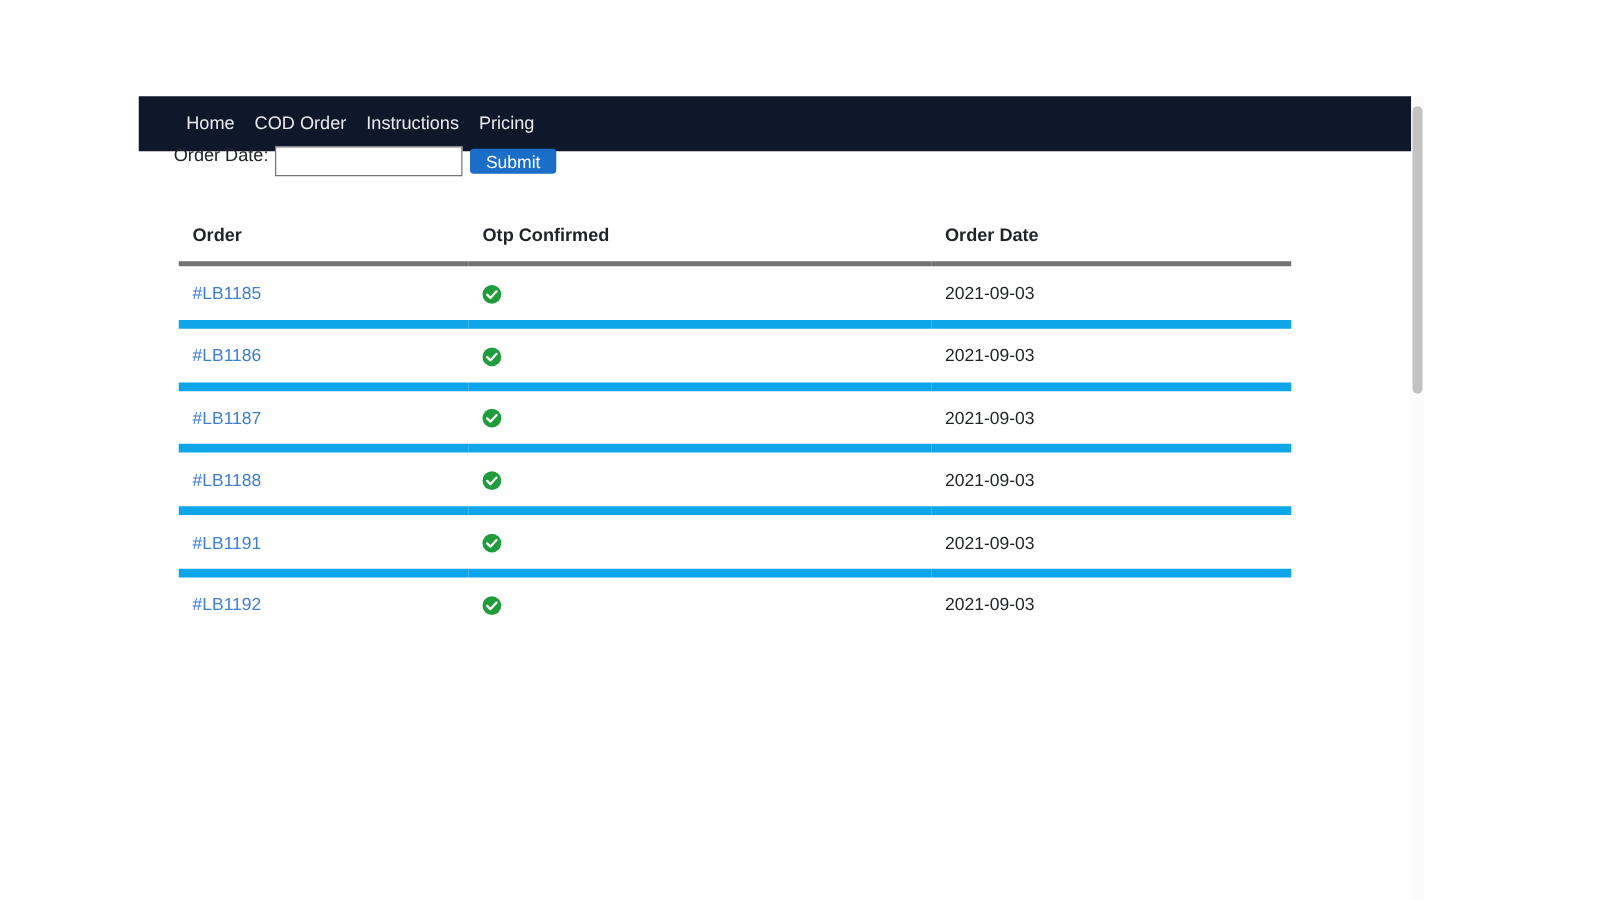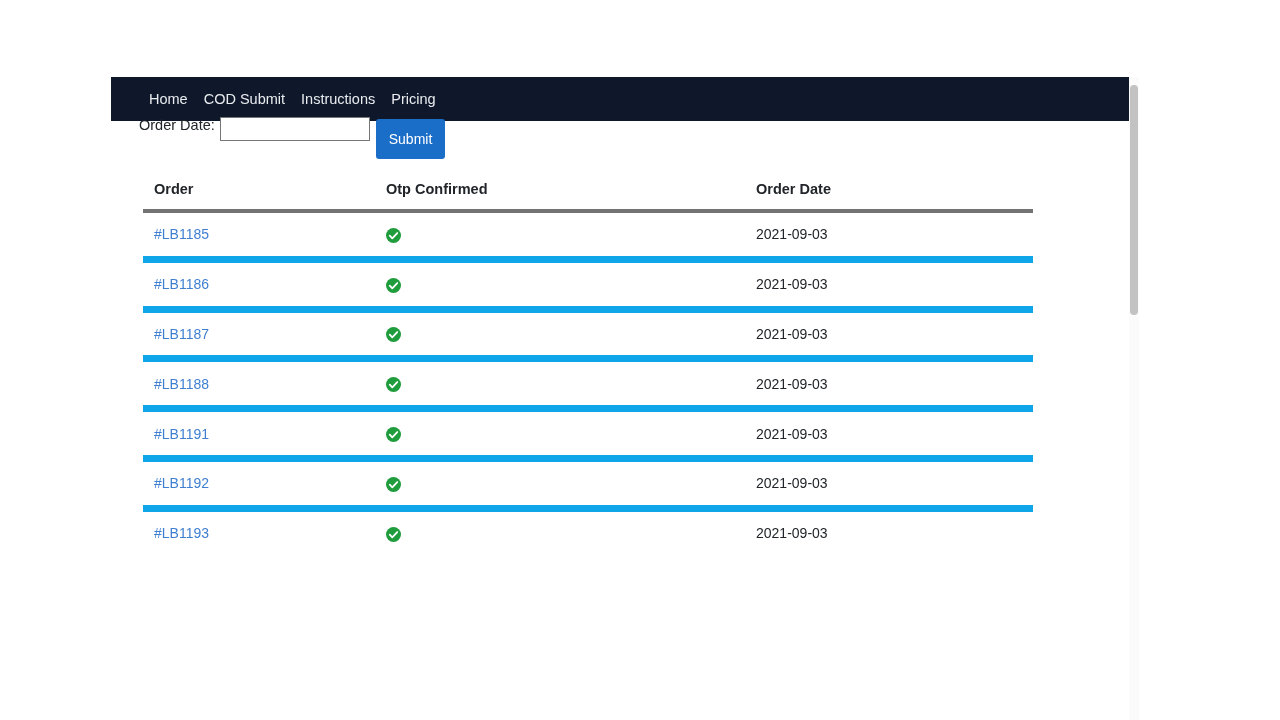--- a/index.html
+++ b/index.html
@@ -71,21 +71,21 @@
     border-radius: 0;
     background: #ffffff;
     font-family: "Liberation Sans", sans-serif;
     font-size: 13px;
     padding: 1px 3px;
     outline: none;
     color: #212529;
   }
   #submit-button {
     margin-left: 6px;
-    height: 40px;
+    height: 20px;
     background: #1a6ec8;
     color: #ffffff;
     border: none;
     border-radius: 3px;
     font-family: "Liberation Sans", sans-serif;
     font-size: 14px;
     padding: 0 13px;
     cursor: pointer;
     position: relative;
     top: 2px;
@@ -165,21 +165,21 @@
     border-radius: 4px;
   }
 </style>
 </head>
 <body>
 
 <div id="viewport">
 
   <div id="navbar">
       <a class="nav-link">Home</a>
-      <a class="nav-link">COD Submit</a>
+      <a class="nav-link">COD Order</a>
       <a class="nav-link">Instructions</a>
       <a class="nav-link">Pricing</a>
     </div>
 
   <div id="form-bar">
     <label id="date-label">Order Date:</label>
     <input id="date-input" type="text" value="" style="">
     <button id="submit-button">Submit</button>
   </div>
 
@@ -232,26 +232,19 @@
               </svg></span></td>
           <td>2021-09-03</td>
         </tr>
         <tr>
           <td><a class="order-link">#LB1192</a></td>
           <td><span class="status-icon ok"><svg viewBox="0 0 16 16">
                 <path d="M4 8.2 L6.7 11 L12 5.4" stroke="#ffffff" stroke-width="1.9" fill="none" stroke-linecap="round" stroke-linejoin="round"></path>
               </svg></span></td>
           <td>2021-09-03</td>
         </tr>
-        <tr>
-          <td><a class="order-link">#LB1193</a></td>
-          <td><span class="status-icon ok"><svg viewBox="0 0 16 16">
-                <path d="M4 8.2 L6.7 11 L12 5.4" stroke="#ffffff" stroke-width="1.9" fill="none" stroke-linecap="round" stroke-linejoin="round"></path>
-              </svg></span></td>
-          <td>2021-09-03</td>
-        </tr>
       </tbody>
   </table>
 
 </div>
 
 <div id="scroll-track"></div>
 <div id="scroll-thumb"></div>
 
 </body></html>

